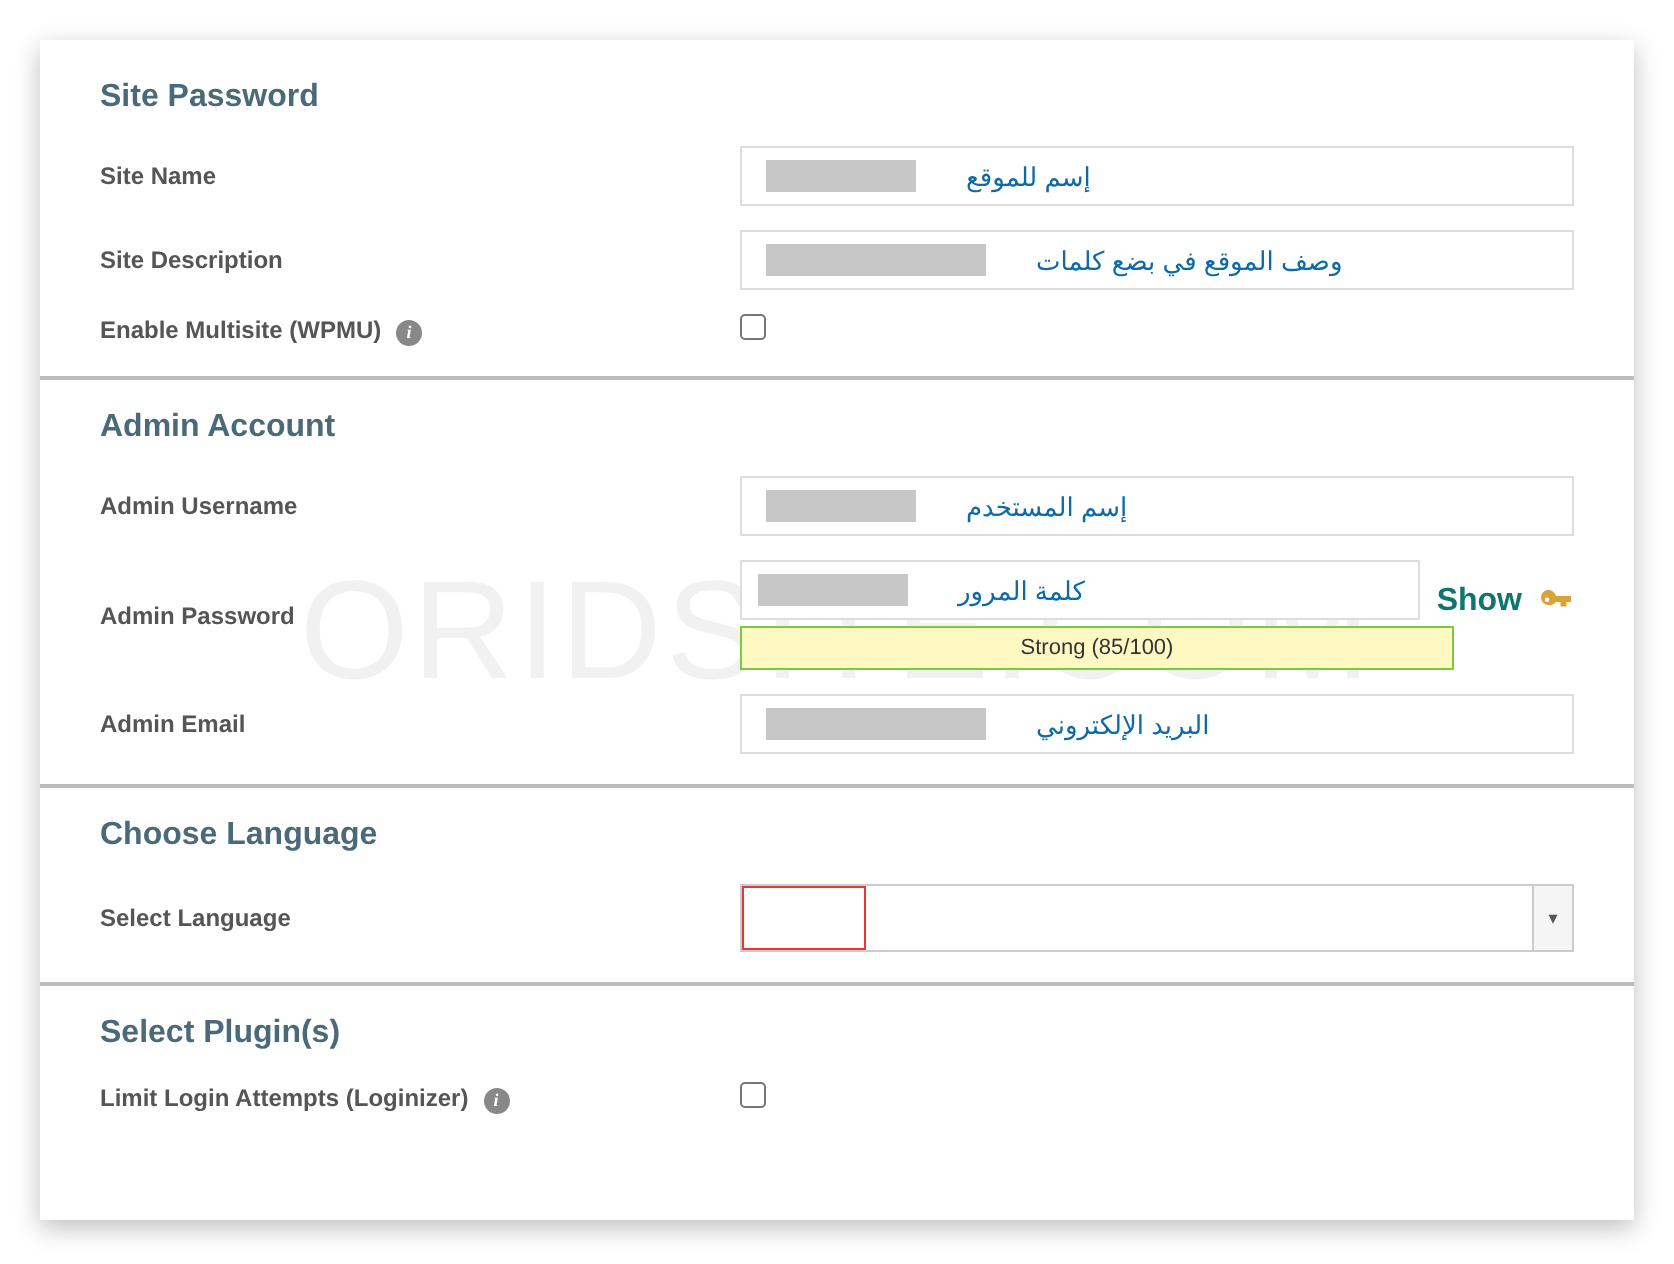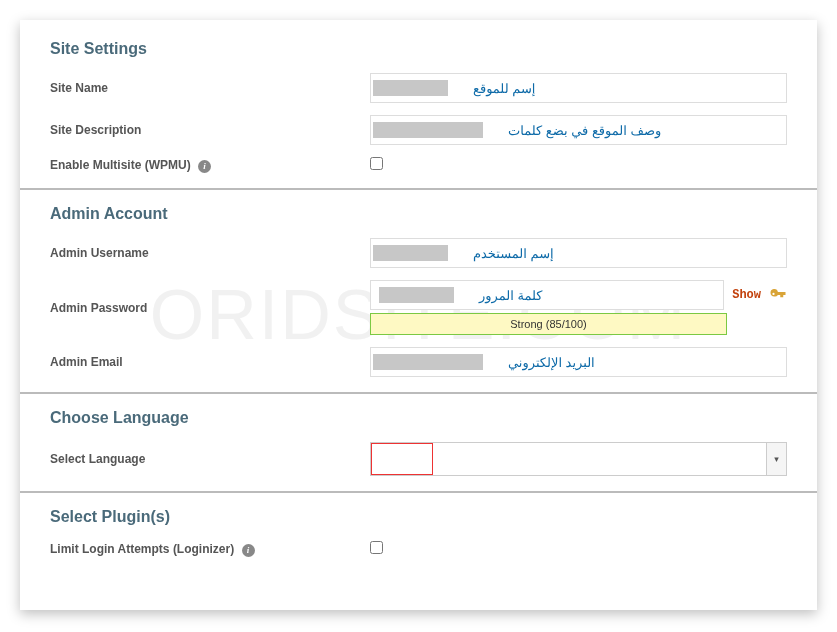--- a/index.html
+++ b/index.html
@@ -68,21 +68,21 @@
       flex: 1;
       position: relative;
     }
     .input-wrap {
       position: relative;
       width: 100%;
       border: 1px solid #ddd;
       height: 30px;
       display: flex;
       align-items: center;
-      padding: 0 2px;
+      padding: 0 12px;
       background: #fff;
     }
     .redacted {
       width: 75px;
       height: 16px;
       background: #c7c7c7;
       display: inline-block;
       flex-shrink: 0;
     }
     .redacted.wide {
@@ -111,41 +111,40 @@
       line-height: 13px;
       margin-left: 4px;
       font-style: italic;
       font-family: Georgia, serif;
     }
     .password-row-container {
       flex: 1;
     }
     .password-field-row {
       display: flex;
-      align-items: center;
+      align-items: flex-end;
       gap: 8px;
     }
     .password-input-wrap {
       flex: 1;
       position: relative;
       border: 1px solid #ddd;
       height: 30px;
       display: flex;
       align-items: center;
       padding: 0 8px;
       background: #fff;
     }
     .show-btn {
       font-weight: bold;
-      font-size: 12px;
-      color: #c2410c;
+      font-size: 16px;
+      color: #0f766e;
       cursor: pointer;
       background: none;
       border: none;
-      font-family: Liberation Mono, monospace;
     }
     .key-icon {
       width: 18px;
       height: 18px;
       display: inline-block;
     }
     .strength-bar {
       margin-top: 3px;
       height: 22px;
       background: #fef9c3;
@@ -194,21 +193,21 @@
       font-size: 9px;
       color: #555;
     }
   </style>
 </head>
 <body>
 
 <div class="panel">
   <div class="watermark">ORIDSITE.COM</div>
 
-  <div class="section-title">Site Settings</div>
+  <div class="section-title">Site Password</div>
 
   <div class="form-row">
     <div class="label-col">Site Name</div>
     <div class="field-col">
       <div class="input-wrap">
         <span class="redacted"></span>
         <span class="placeholder-text">إسم للموقع</span>
       </div>
     </div>
   </div>

